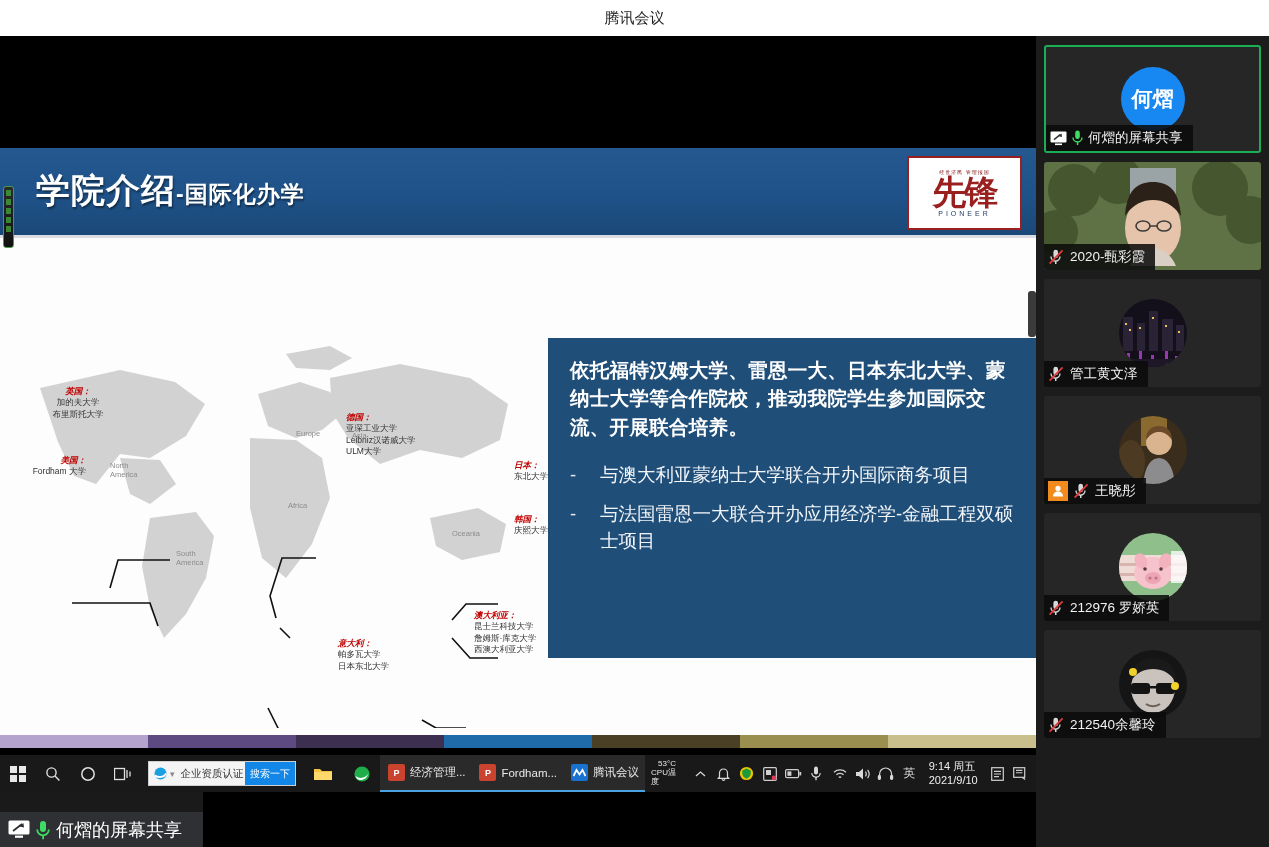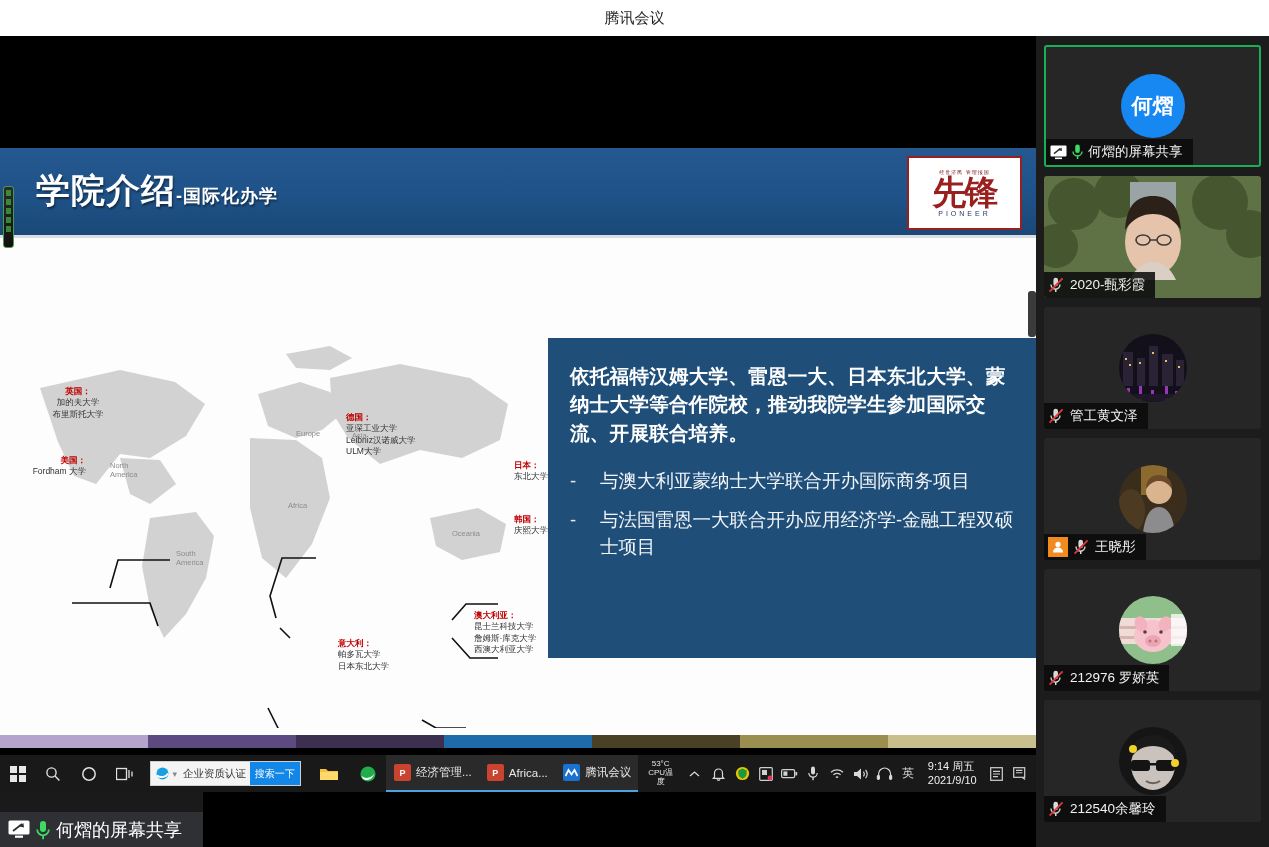--- a/index.html
+++ b/index.html
@@ -33,21 +33,21 @@
     position: relative; width: 100%; height: 90px;
     background: linear-gradient(180deg, #25588f 0%, #1f5288 55%, #1a4878 100%);
     border-bottom: 3px solid #d9dde2;
   }
   .slide-title {
     position: absolute; left: 36px; top: 20px;
     color: #fff; font-size: 34px; font-weight: bold;
     text-shadow: 1px 2px 2px rgba(0,0,0,.45);
     letter-spacing: 1px;
   }
-  .slide-title .sub { font-size: 18px; }
+  .slide-title .sub { font-size: 23px; }
   .leftbar {
     position: absolute; left: 3px; top: 38px; width: 11px; height: 62px;
     background: linear-gradient(180deg,#2b2b2b,#111);
     border-radius: 3px;
     border: 1px solid #4b9a4b;
   }
   .leftbar i { display: block; height: 6px; margin: 3px 2px; background: #3ea33e; opacity: .8; }
   .logo-box {
     position: absolute; right: 14px; top: 8px; width: 115px; height: 74px;
     background: #fff; border: 2px solid #9a1f1f; padding: 2px;
@@ -62,50 +62,50 @@
 
   .slide-subtitle {
     position: absolute; left: 34px; top: 116px;
     color: #c00000; font-size: 27px; font-weight: bold; letter-spacing: .5px;
   }
 
   
   .map-area { position: absolute; left: 0; top: 160px; width: 548px; height: 420px; }
   .map-svg { position: absolute; left: 0; top: 0; }
   .maplabel { position: absolute; font-size: 8.5px; color: #333; line-height: 1.35; white-space: nowrap; }
-  .maplabel .ttl { color: #c00000; font-weight: bold; }
+  .maplabel .ttl { color: #c00000; font-weight: bold; font-style: italic; }
   .maplabel.center { text-align: center; }
   .maplabel.right { text-align: right; }
   .flag { position: absolute; width: 0; height: 0; }
 
   
   .panel {
     position: absolute; left: 548px; top: 190px; width: 488px; height: 320px;
-    background: #1f4e79; color: #fff; padding: 24px 20px 10px 22px;
+    background: #1f4e79; color: #fff; padding: 18px 20px 10px 22px;
   }
   .panel-head { font-size: 19.5px; font-weight: bold; line-height: 1.45; letter-spacing: .3px; }
   .panel-bullets { margin-top: 20px; }
   .bullet { display: flex; font-size: 18.5px; line-height: 1.5; margin-bottom: 11px; }
   .bullet .dash { width: 30px; flex: none; color: #e4e9ef; }
   .bullet .btxt { flex: 1; color: #f2f5f8; }
 
   
   .strip { position: absolute; left: 0; bottom: 0; width: 100%; height: 13px; display: flex; }
   .strip div { flex: 1; }
 
   
   .stage-nub { position: absolute; right: 0; top: 255px; width: 8px; height: 46px; background: #3b3b3b; border-radius: 3px; }
 
   
   .rail {
     position: absolute; left: 1036px; top: 36px; width: 233px; height: 811px;
     background: #1c1c1c; padding: 9px 8px; overflow: hidden;
   }
   .tile {
-    position: relative; width: 217px; height: 122px; margin-bottom: 9px;
+    position: relative; width: 217px; height: 108px; margin-bottom: 9px;
     background: #262626; border-radius: 3px; overflow: hidden;
     display: flex; align-items: center; justify-content: center;
   }
   .tile.active { border: 2px solid #1aaf54; }
   .avatar-circle {
     width: 64px; height: 64px; border-radius: 50%;
     background: #1787f2; color: #fff; font-size: 21px; font-weight: bold;
     display: flex; align-items: center; justify-content: center;
   }
   .avatar-photo { width: 68px; height: 68px; border-radius: 50%; overflow: hidden; }
@@ -140,21 +140,21 @@
     display: flex; align-items: center; gap: 5px; height: 37px; padding: 0 8px;
     color: #e8e8e8; font-size: 11.5px; white-space: nowrap; max-width: 118px; overflow: hidden;
     border-bottom: 2px solid transparent;
   }
   .tb-app.open { background: #2a2a2a; border-bottom-color: #4aa3e0; }
   .appsq { width: 17px; height: 17px; border-radius: 2px; display: flex; align-items: center;
            justify-content: center; font-size: 9px; font-weight: bold; color: #fff; flex: none; }
   .tray { margin-left: auto; display: flex; align-items: center; gap: 0; padding-right: 4px; }
   .tray-ico { width: 24px; height: 37px; display: flex; align-items: center; justify-content: center;
               color: #d8d8d8; font-size: 13px; }
-  .cpu-widget { color: #e6e6e6; font-size: 8px; line-height: 1.1; text-align: center; padding: 0 6px;
+  .cpu-widget { color: #e6e6e6; font-size: 8px; line-height: 1.1; padding: 0 6px;
                 display: flex; flex-direction: column; align-items: center; }
   .clock { color: #f0f0f0; font-size: 11px; line-height: 1.25; text-align: left; padding: 0 8px; }
 
   
   .share-overlay {
     position: absolute; left: 0; top: 812px; height: 35px; width: 203px;
     background: #2f3034; display: flex; align-items: center; gap: 6px; padding: 0 8px;
   }
   .share-overlay .txt { color: #fff; font-size: 18px; white-space: nowrap; }
   .blackfill { position: absolute; left: 203px; top: 792px; width: 833px; height: 55px; background: #000; }
@@ -534,21 +534,21 @@
           <path d="M2.6 11c3.5 3 10 2.5 12.4-2.2-1 5-5.5 7-9 6-2-0.6-3.2-2.2-3.4-3.8z" fill="#fff"></path>
         </svg>
     </div>
 
     <div class="tb-app open">
       <span class="appsq" style="background:#c9432e">P</span>
       <span>经济管理...</span>
     </div>
     <div class="tb-app open">
       <span class="appsq" style="background:#c9432e">P</span>
-      <span>Africa...</span>
+      <span>Fordham...</span>
     </div>
     <div class="tb-app open">
       <span class="appsq" style="background:#1a72d0">
         <svg width="13" height="9" viewBox="0 0 13 9">
             <path d="M0.5 8 L3.5 2 L6.5 6.5 L9.5 2 L12.5 8" fill="none" stroke="#fff" stroke-width="1.7"></path>
           </svg>
       </span>
       <span>腾讯会议</span>
     </div>
 

